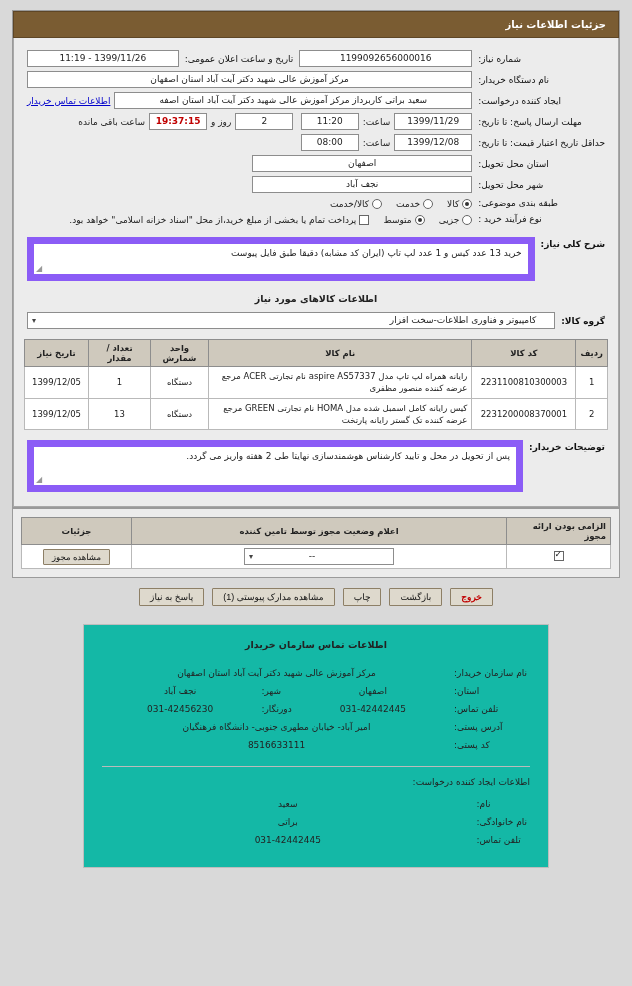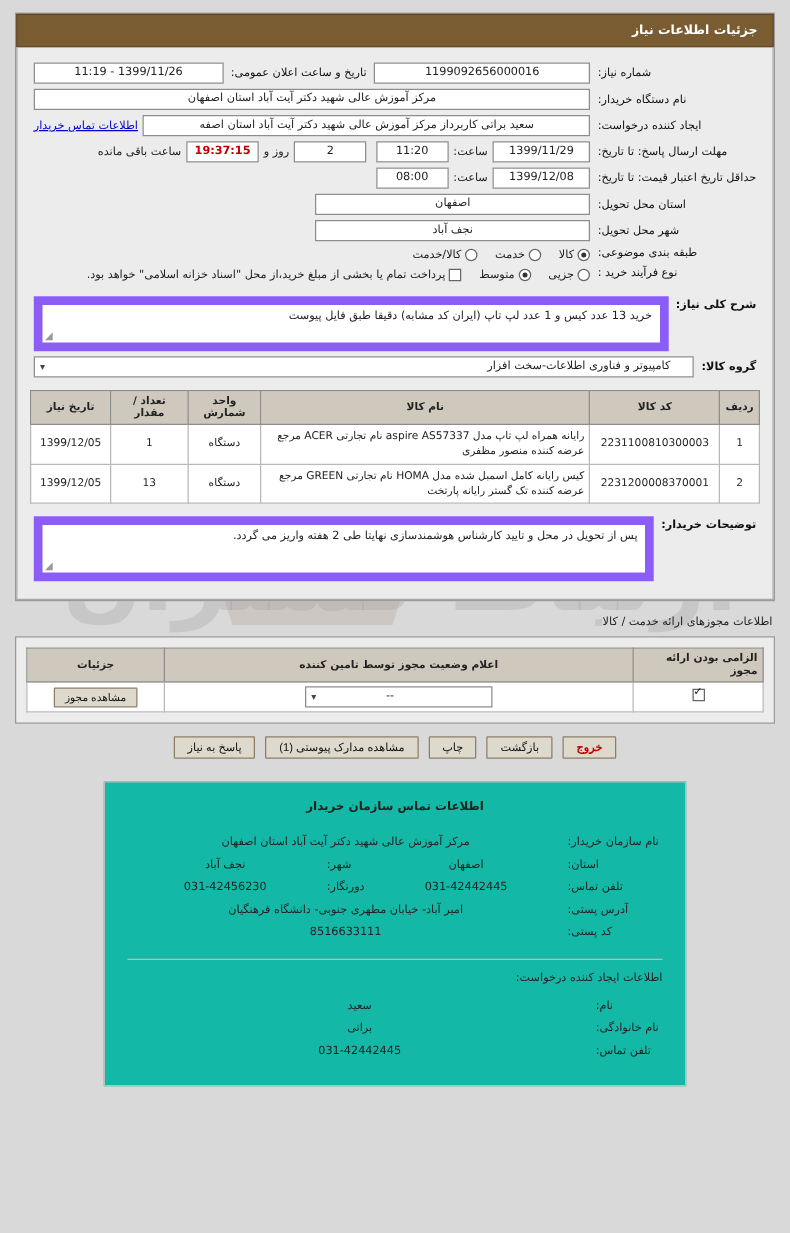--- a/index.html
+++ b/index.html
@@ -306,20 +306,21 @@
             <td>
               <div class="bigbox">
                 <span>خرید 13 عدد کیس و 1 عدد لپ تاپ (ایران کد مشابه) دقیقا طبق فایل پیوست</span>
                 <span class="grip">◢</span>
               </div>
             </td>
           </tr>
         </tbody>
           </table>
 
+        <div class="center-title">اطلاعات کالاهای مورد نیاز</div>
 
         <table class="form">
           <tbody>
               <tr>
             <td class="lbl section-label">گروه کالا:</td>
             <td>
               <div class="sel">کامپیوتر و فناوری اطلاعات-سخت افزار</div>
             </td>
           </tr>
         </tbody>
@@ -366,21 +367,20 @@
                 <span class="grip">◢</span>
               </div>
             </td>
           </tr>
         </tbody>
           </table>
 
       </div>
     </div>
 
-    <div class="perm-title">اطلاعات مجوزهای ارائه خدمت / کالا</div>
 
     <div class="panel" style="border:1px solid #9a9a9a; background:#ececec; padding:8px;">
       <table class="grid">
         <thead>
           <tr>
             <th style="width:104px;text-align:right;">الزامی بودن ارائه مجوز</th>
             <th>اعلام وضعیت مجوز توسط تامین کننده</th>
             <th style="width:110px;">جزئیات</th>
           </tr>
         </thead>

